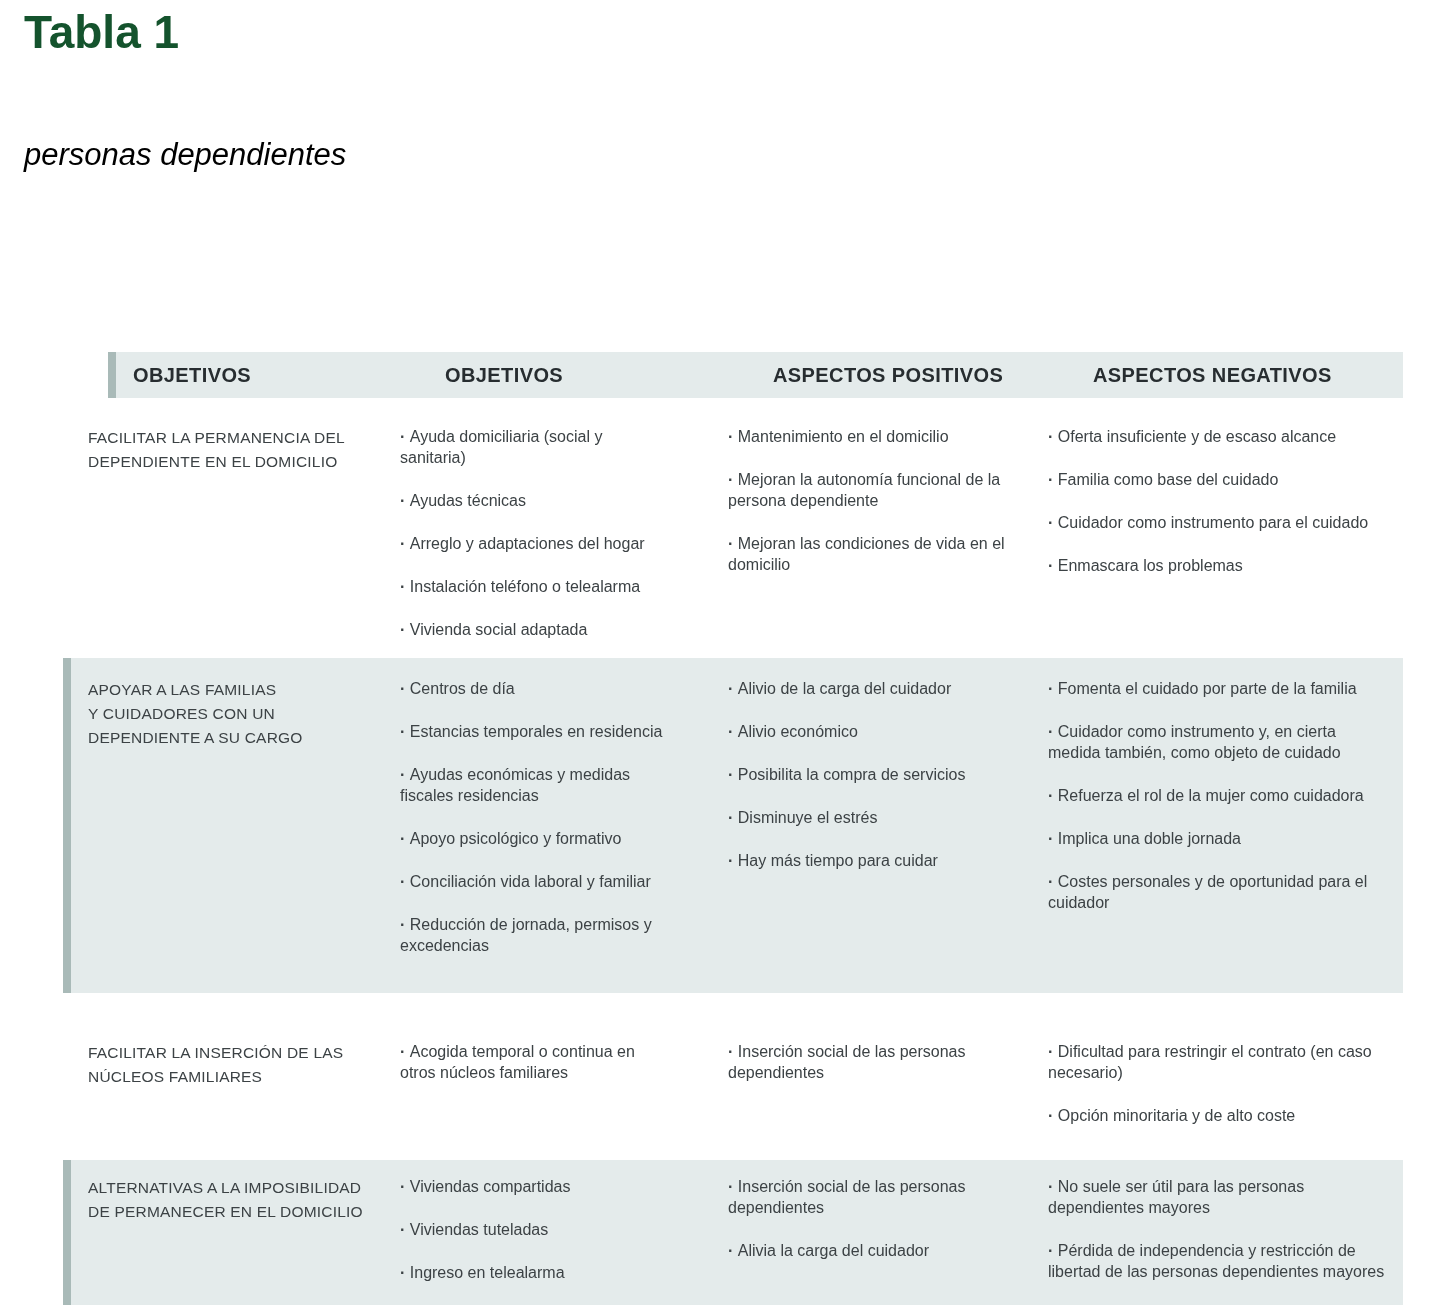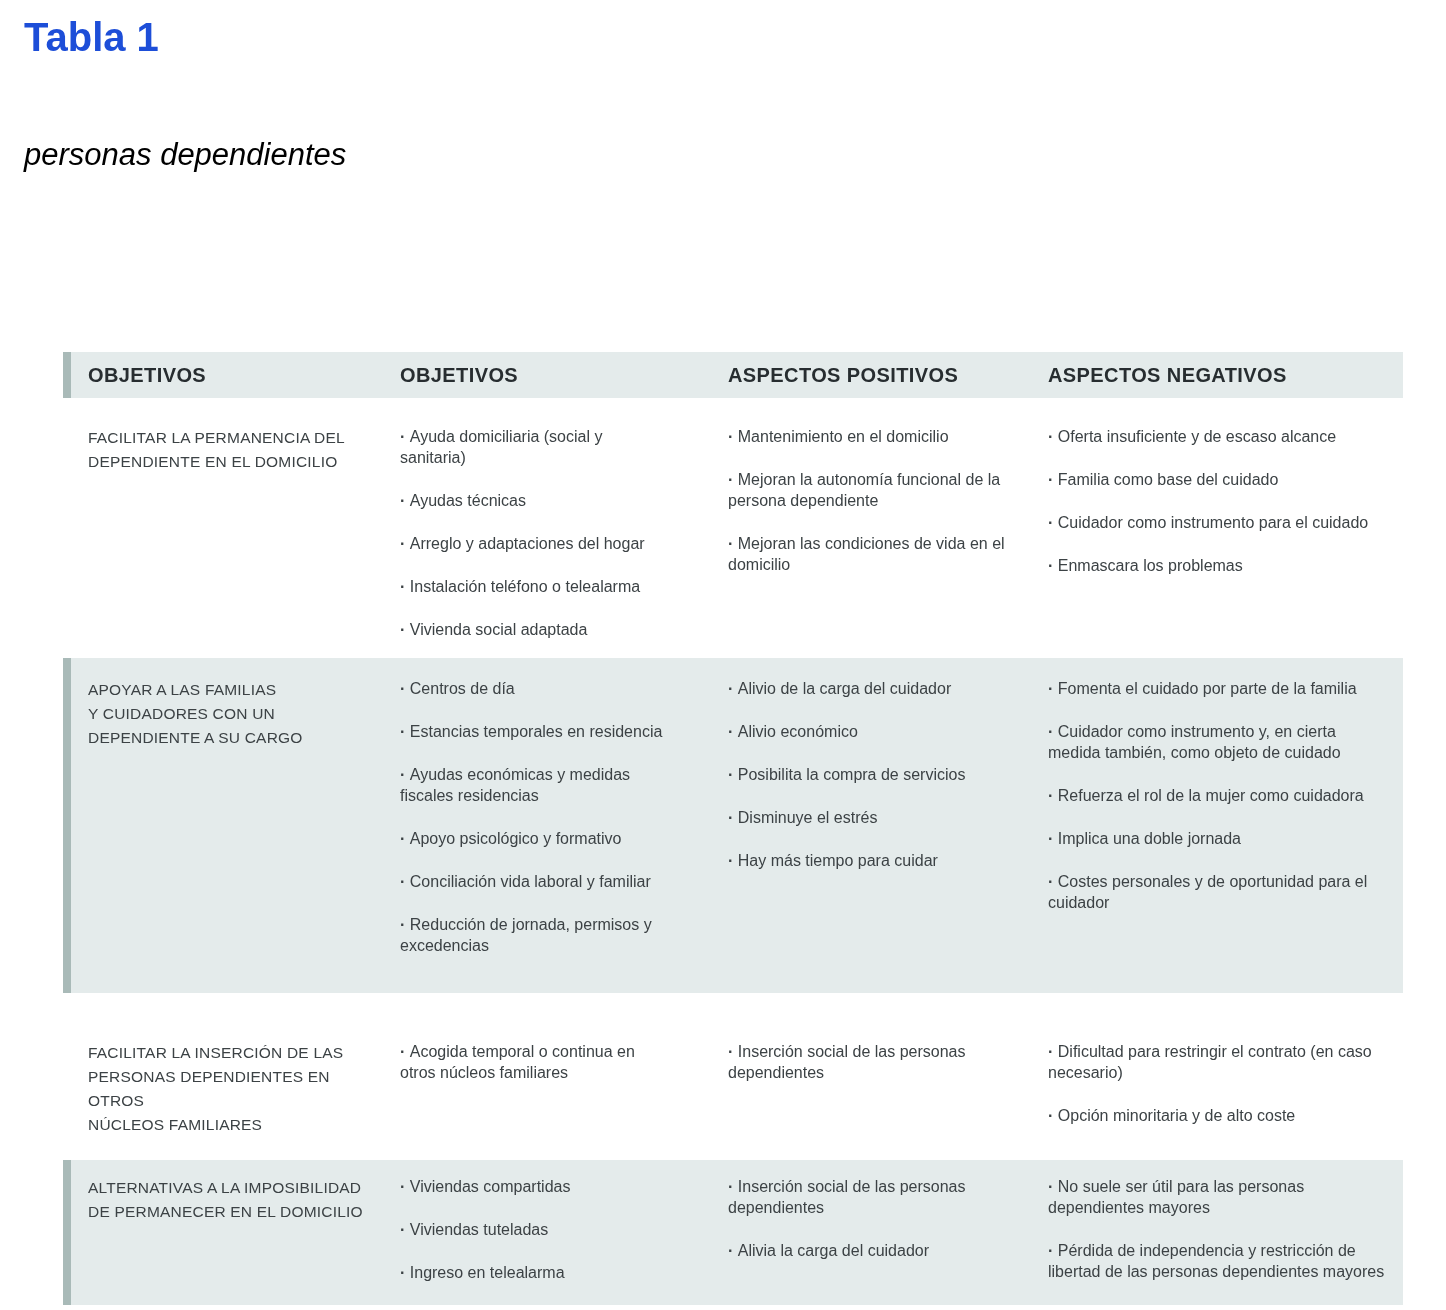--- a/index.html
+++ b/index.html
@@ -5,22 +5,22 @@
   * { margin:0; padding:0; box-sizing:border-box; }
   html,body { background:#ffffff; }
   .page {
     position:relative;
     width:1446px; height:1310px;
     background:#ffffff;
     font-family:"Liberation Sans", sans-serif;
     overflow:hidden;
   }
   .doc-title {
-    position:absolute; left:24px; top:15px;
-    font-size:40px; font-weight:700; color:#1d4ed8;
+    position:absolute; left:24px; top:5px;
+    font-size:46px; font-weight:700; color:#14532d;
   }
   .caption {
     position:absolute; left:24px; right:26px; top:118px;
     font-style:italic; font-size:31px; color:#000;
   }
   .caption .cap-line { line-height:73px; }
   .caption .cap-just { text-align:justify; text-align-last:justify; }
 
   .table {
     position:absolute; left:63px; top:352px; width:1340px;
@@ -28,21 +28,21 @@
   .trow {
     display:grid;
     grid-template-columns:337px 328px 320px 355px;
     position:relative;
   }
   .trow.shaded { background:#e4ebeb; }
   .trow.shaded::before {
     content:""; position:absolute; left:0; top:0; bottom:0; width:8px;
     background:#a9bab8;
   }
-  .thead { height:46px; align-items:center; }
+  .thead { height:46px; align-items:center;margin-left:45px; }
   .hcell {
     font-size:20px; font-weight:700; color:#272d30; letter-spacing:0.4px;
   }
   .cell { padding-right:30px; }
   .cell:nth-child(1) { padding-left:25px; }
   .cell:nth-child(2) { padding-right:56px; }
   .cell:nth-child(3) { padding-right:30px; }
   .cell:nth-child(4) { padding-right:12px; }
 
   .r0 { min-height:240px; padding-top:28px; }
@@ -133,21 +133,20 @@
           <div class="item">Cuidador como instrumento y, en cierta medida también, como objeto de cuidado</div>
           <div class="item">Refuerza el rol de la mujer como cuidadora</div>
           <div class="item">Implica una doble jornada</div>
           <div class="item">Costes personales y de oportunidad para el cuidador</div>
         </div>
     </div>
 
     <div class="trow r2">
       <div class="cell">
           <div class="obj-line">FACILITAR LA INSERCIÓN DE LAS</div>
-          <div class="obj-line">PERSONAS DEPENDIENTES EN OTROS</div>
           <div class="obj-line">NÚCLEOS FAMILIARES</div>
         </div>
       <div class="cell">
           <div class="item">Acogida temporal o continua en otros núcleos familiares</div>
         </div>
       <div class="cell">
           <div class="item">Inserción social de las personas dependientes</div>
         </div>
       <div class="cell">
           <div class="item">Dificultad para restringir el contrato (en caso necesario)</div>

